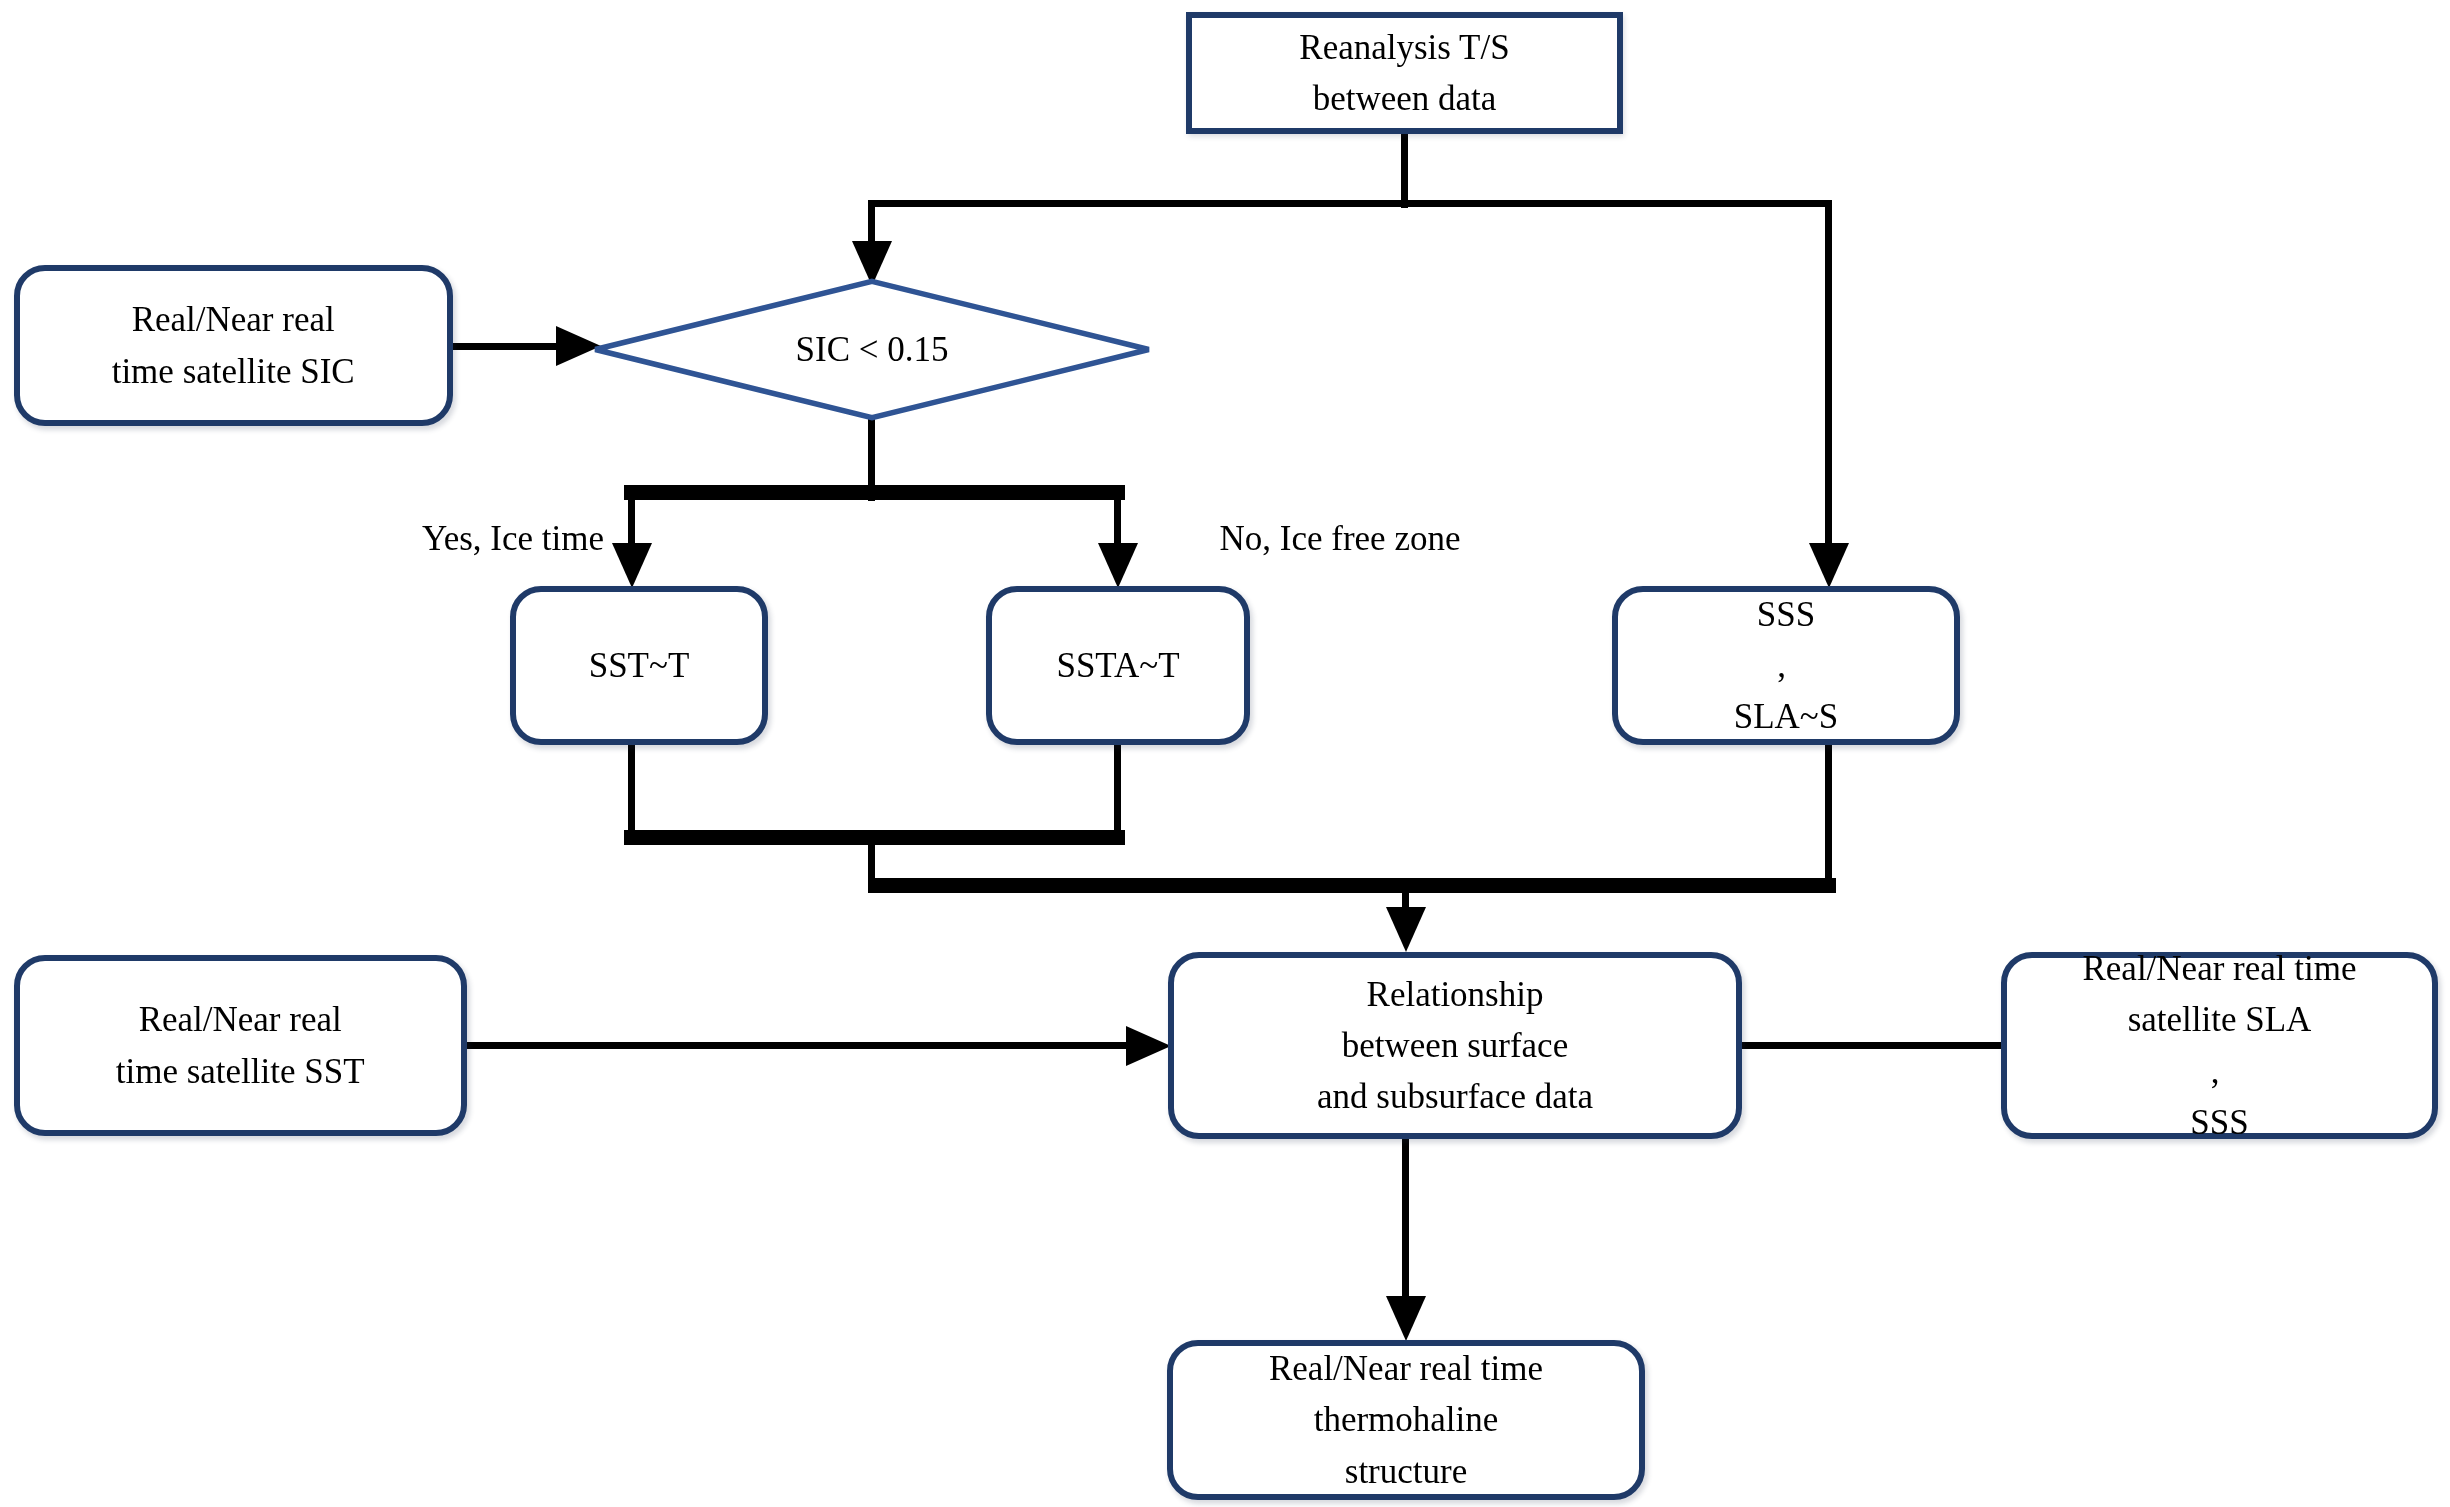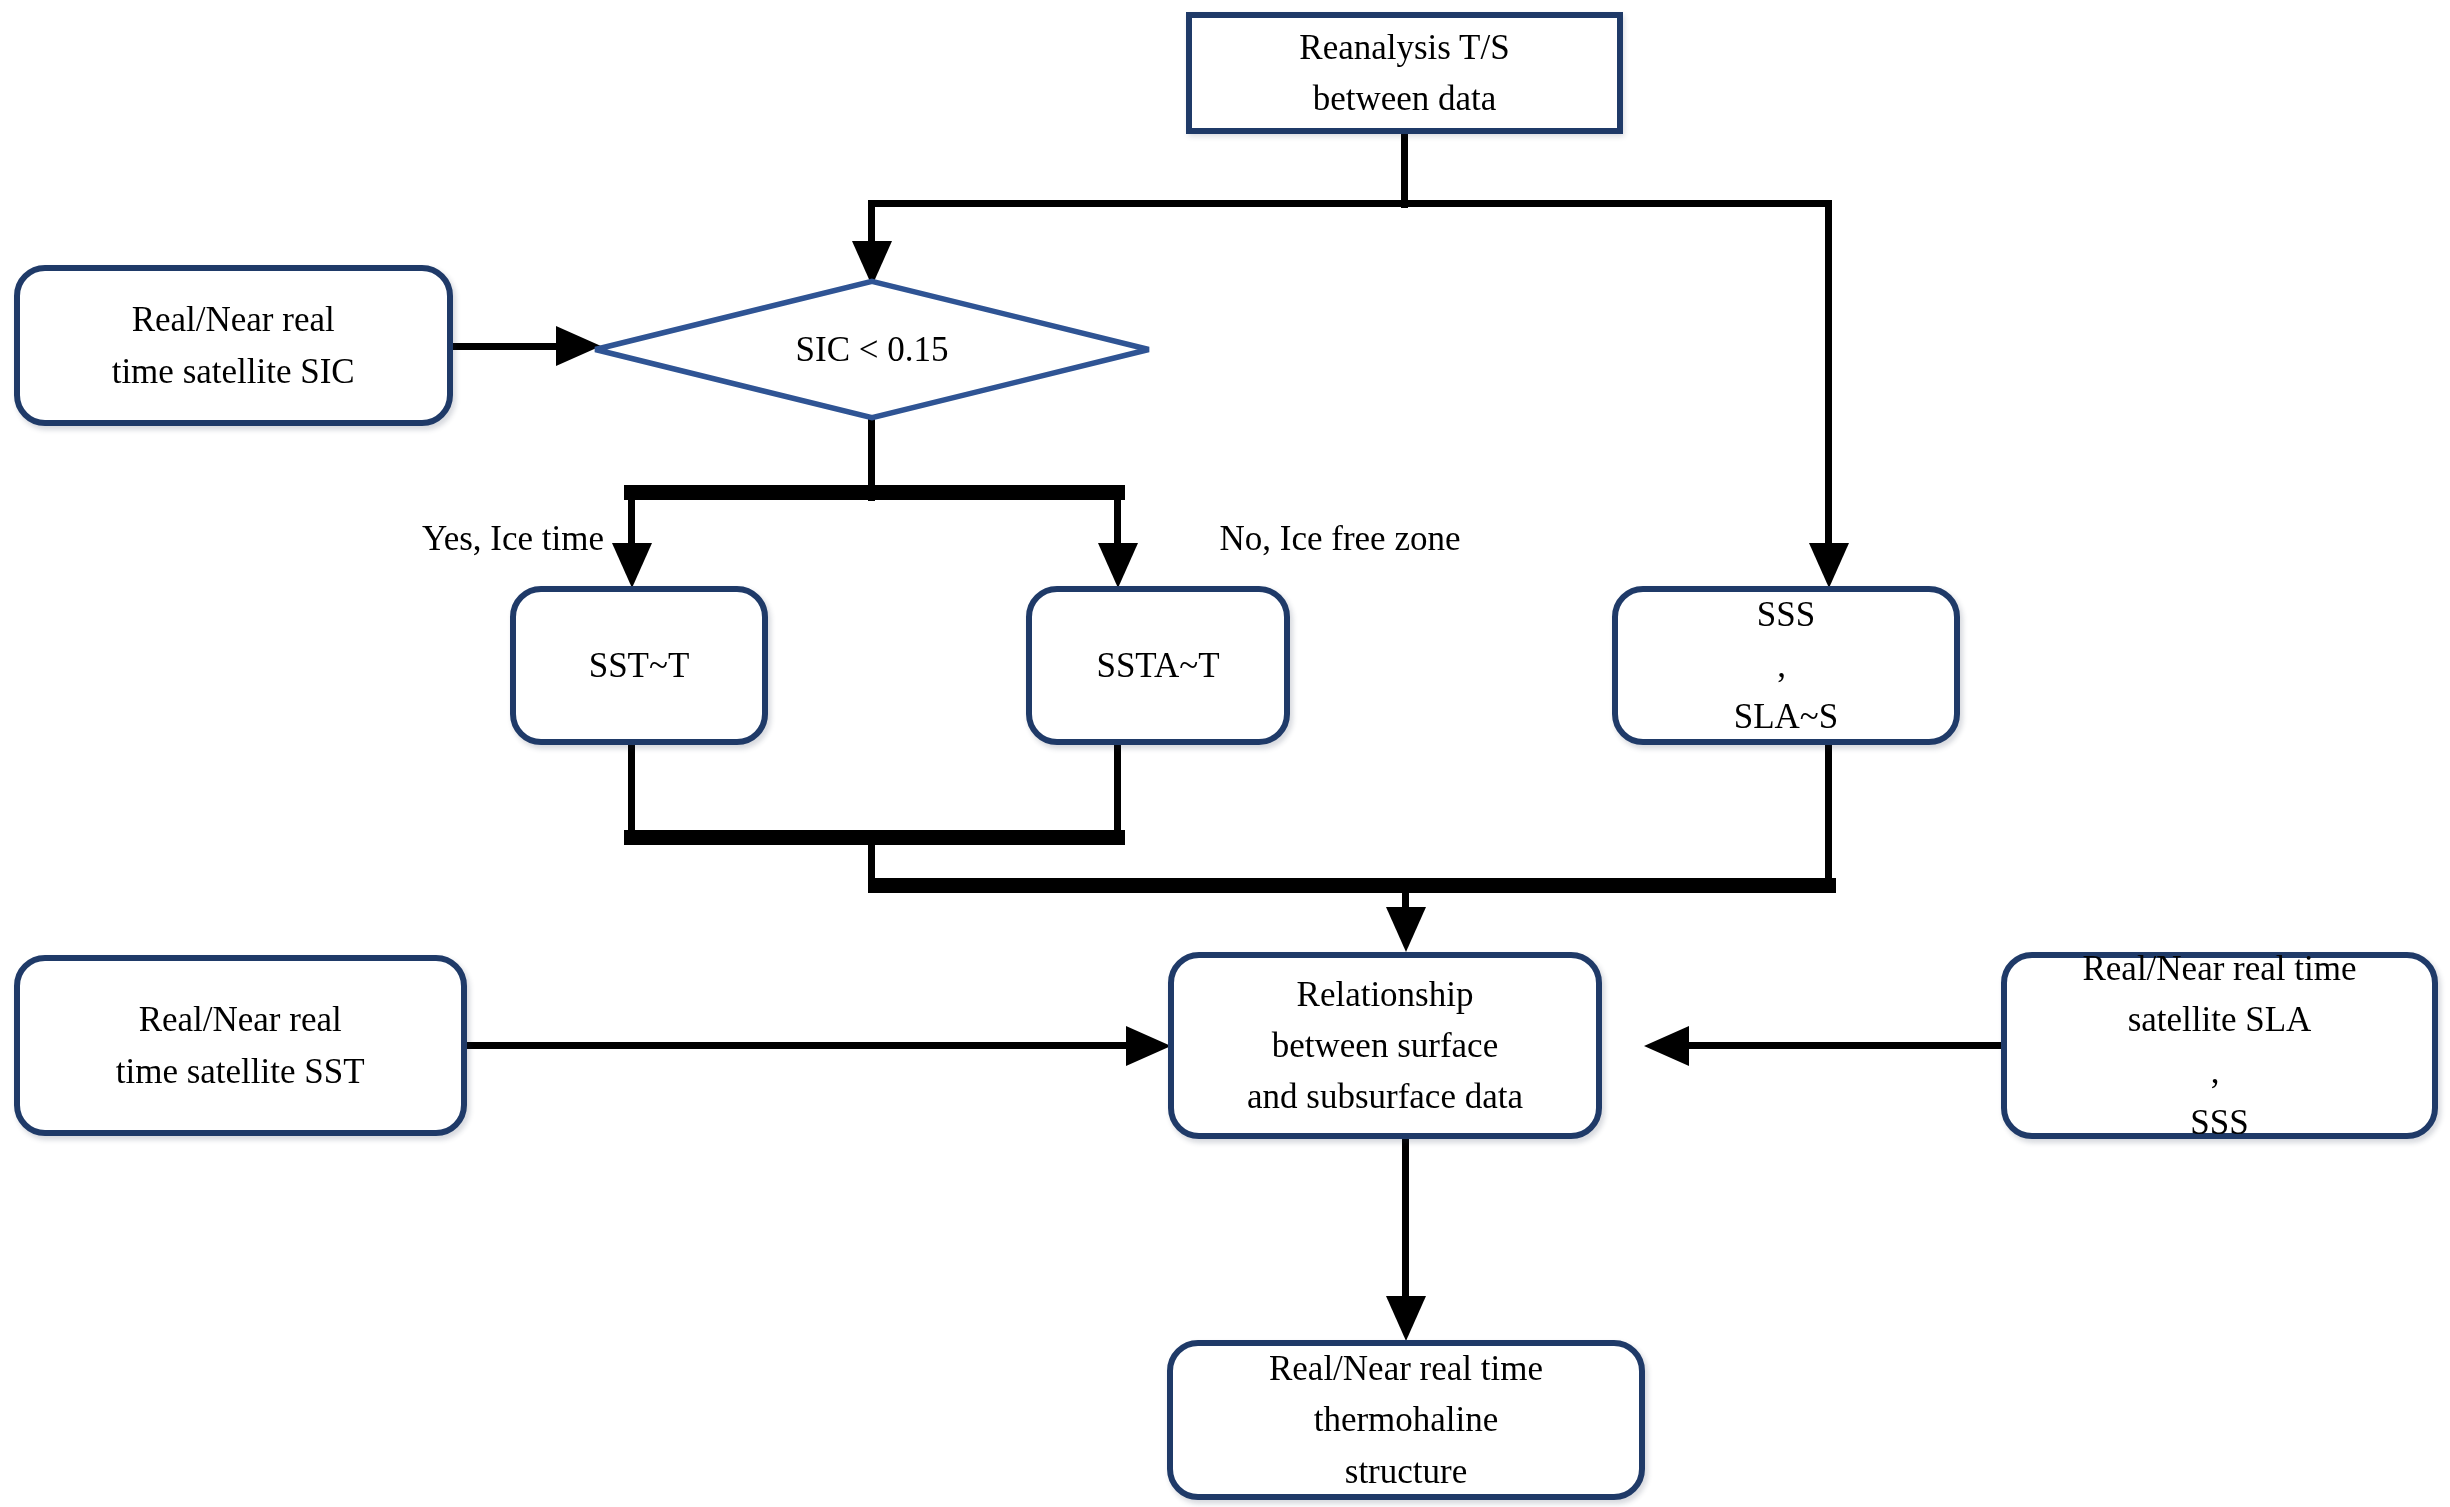--- a/index.html
+++ b/index.html
@@ -32,23 +32,23 @@
     font-size:35px;
     line-height:1.46;
     box-shadow:2.2px 3.3px 5.5px rgba(40,50,80,0.18);
   }
   .rounded{border-radius:31px;}
   .node span{display:block;white-space:nowrap;}
 
   #node-reanalysis{left:1186px;top:12px;width:437px;height:122px;}
   #node-satellite-sic{left:13.7px;top:265px;width:439px;height:161px;}
   #node-sst-t{left:510px;top:586px;width:258px;height:159px;}
-  #node-ssta-t{left:1026px;top:586px;width:264px;height:159px;}
+  #node-ssta-t{left:986px;top:586px;width:264px;height:159px;}
   #node-sss-sla-s{left:1612px;top:586px;width:348px;height:159px;}
-  #node-relationship{left:1168px;top:952px;width:434px;height:187px;}
+  #node-relationship{left:1168px;top:952px;width:574px;height:187px;}
   #node-satellite-sst{left:13.7px;top:955px;width:453px;height:181px;}
   #node-satellite-sla-sss{left:2001px;top:952px;width:437px;height:187px;}
   #node-thermohaline{left:1167px;top:1340px;width:478px;height:160px;}
 
   #diamond-wrap{position:absolute;left:592px;top:278px;width:560px;height:143px;}
   #diamond-wrap svg{display:block;width:100%;height:100%;}
   #diamond-wrap polygon{fill:#ffffff;stroke:var(--diamond-border);stroke-width:10;stroke-linejoin:miter;}
   #diamond-label{
     position:absolute;left:592px;top:278px;width:560px;height:143px;
     display:flex;align-items:center;justify-content:center;

